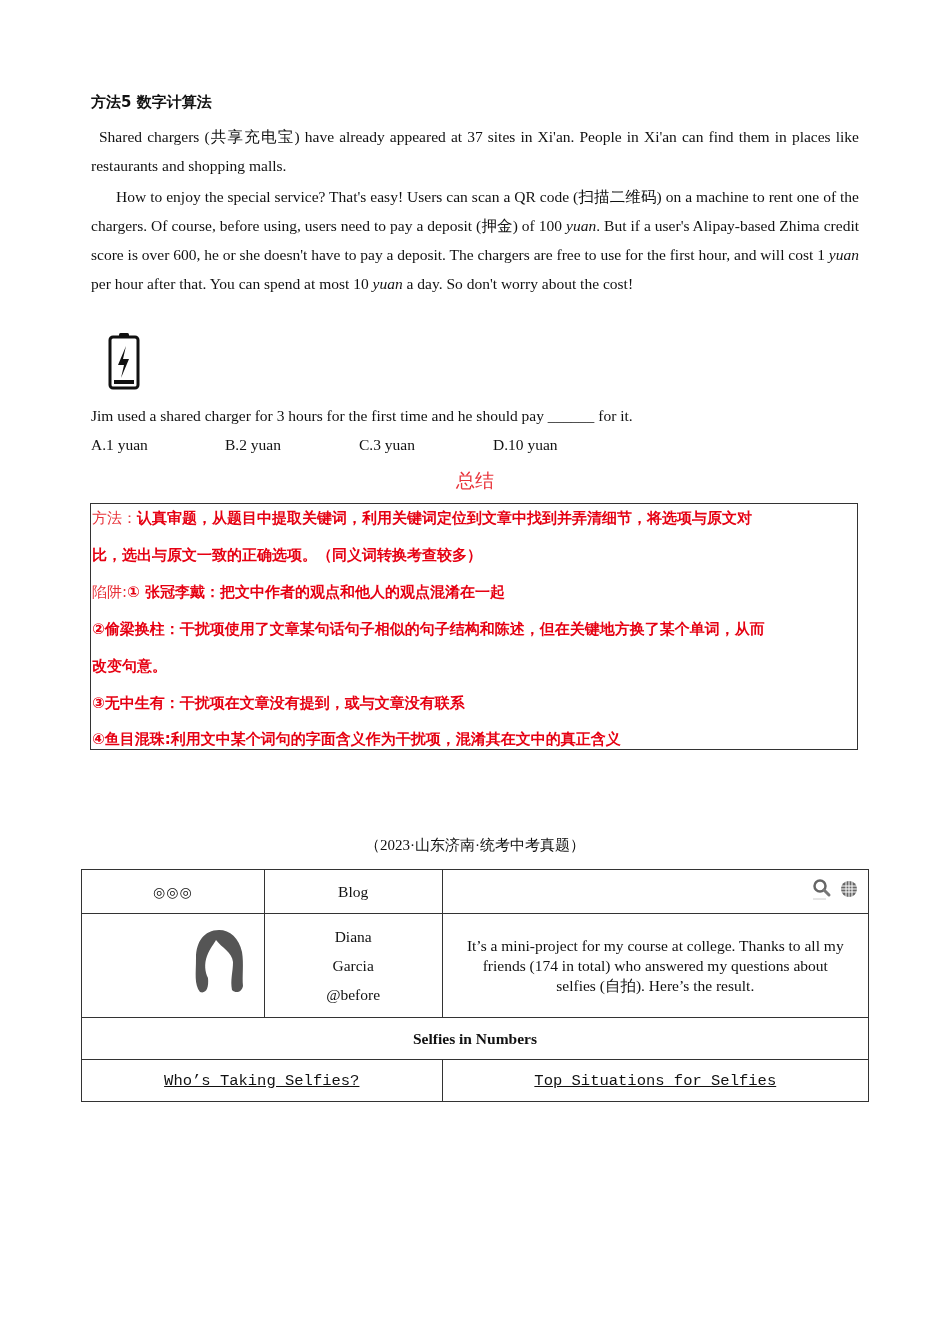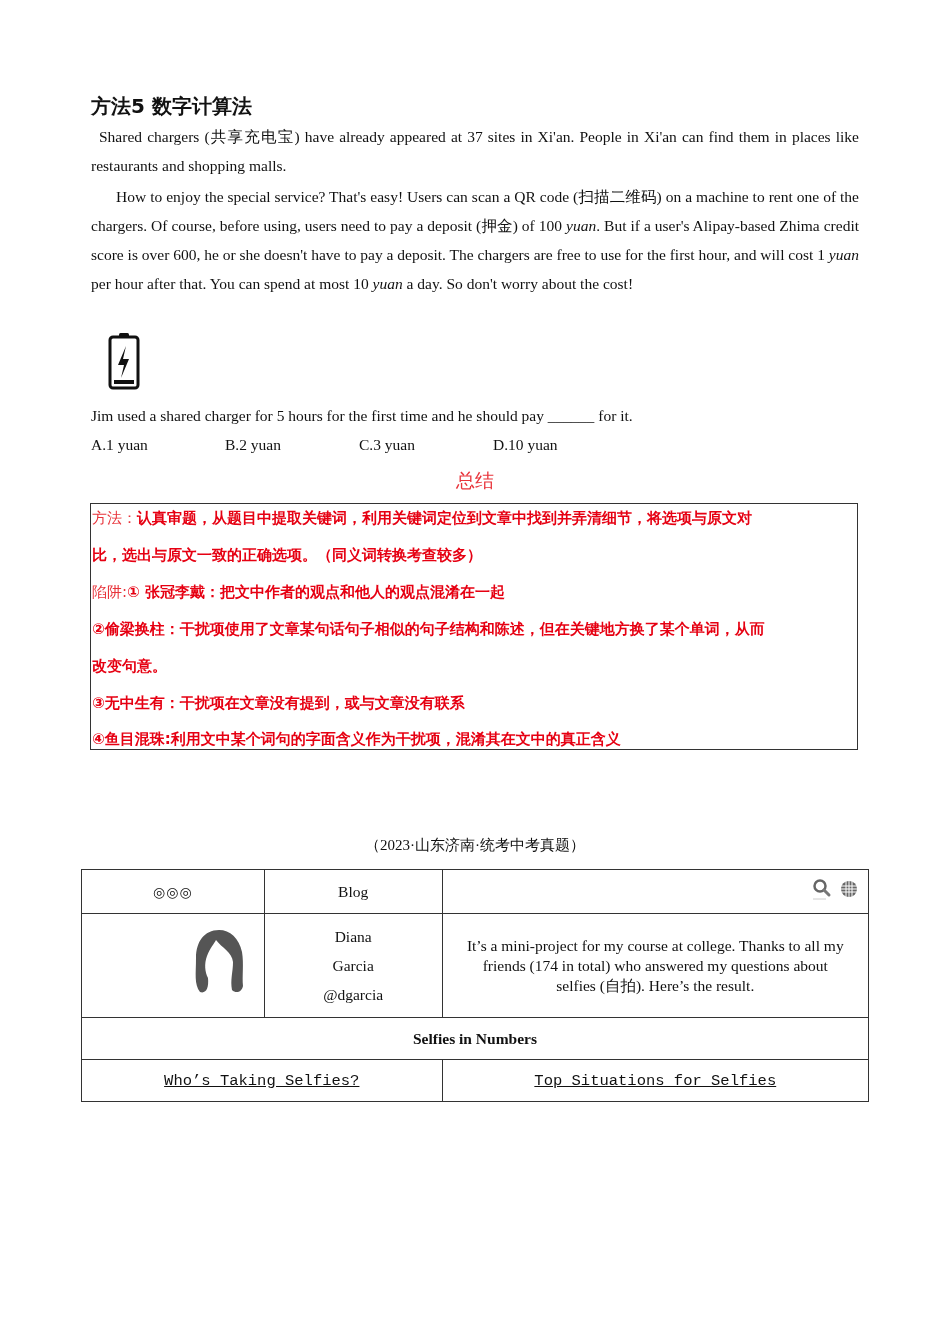--- a/index.html
+++ b/index.html
@@ -5,21 +5,21 @@
     html, body { margin: 0; padding: 0; background: #ffffff; }
     body {
       width: 950px; height: 1344px; position: relative; overflow: hidden;
       font-family: "Liberation Serif", "DejaVu Serif", serif;
       color: #111111;
     }
     .page { position: absolute; left: 0; top: 0; width: 950px; height: 1344px; }
 
     .heading {
       position: absolute; left: 91px; top: 93px;
-      font-size: 20px; font-weight: bold;
+      font-size: 15px; font-weight: bold;
       font-family: "DejaVu Sans", sans-serif;
     }
     .para {
       position: absolute; left: 91px; width: 768px;
       font-size: 15.5px; line-height: 29px; text-align: justify;
     }
     .para i { font-style: italic; }
     .p1 { top: 122px; text-indent: 8px; }
     .p2 { top: 182px; text-indent: 25px; }
 
@@ -79,21 +79,21 @@
 
   <div class="para p2"><span>How to enjoy the special service? That's easy! Users can scan a QR code (扫描二维码) on a machine to rent one of the chargers. Of course, before using, users need to pay a deposit (押金) of 100 </span><i>yuan</i><span>. But if a user's Alipay-based Zhima credit score is over 600, he or she doesn't have to pay a deposit. The chargers are free to use for the first hour, and will cost 1 </span><i>yuan</i><span> per hour after that. You can spend at most 10 </span><i>yuan</i><span> a day. So don't worry about the cost!</span></div>
 
   <svg class="battery" viewBox="0 0 32 58">
     <rect x="11" y="1" width="10" height="5" rx="1.5" fill="#111"></rect>
     <rect x="2" y="5" width="28" height="51" rx="3" fill="none" stroke="#111" stroke-width="3"></rect>
     <path d="M18 14 L10 33 L16 33 L13 46 L21 27 L15 27 Z" fill="#111"></path>
     <rect x="6" y="48" width="20" height="4" fill="#111"></rect>
   </svg>
 
-  <div class="question">Jim used a shared charger for 5 hours for the first time and he should pay ______ for it.</div>
+  <div class="question">Jim used a shared charger for 3 hours for the first time and he should pay ______ for it.</div>
 
   <div class="options">
     <span style="left:0">A.1 yuan</span>
     <span style="left:134px">B.2 yuan</span>
     <span style="left:268px">C.3 yuan</span>
     <span style="left:402px">D.10 yuan</span>
   </div>
 
   <div class="summary-title">总结</div>
 
@@ -140,21 +140,21 @@
     </tr>
     <tr class="r2">
       <td class="avatar-cell">
         <svg class="avatar" width="54" height="68" viewBox="0 0 54 68">
           <path d="M27 2 C12 2 4 14 4 30 C4 46 2 56 8 64 C14 66 17 60 16 50 C13 44 12 36 15 28 C18 20 22 16 24 12 C30 20 40 24 41 34 C41 44 38 52 40 62 C44 66 50 64 51 58 C50 48 52 36 50 24 C47 10 38 2 27 2 Z" fill="#555"></path>
         </svg>
       </td>
       <td class="name-lines">
         <div>Diana</div>
         <div>Garcia</div>
-        <div>@dgarcia</div>
+        <div>@before</div>
       </td>
       <td class="intro">It’s a mini-project for my course at college. Thanks to all my friends (174 in total) who answered my questions about selfies (自拍). Here’s the result.</td>
     </tr>
     <tr class="r3">
       <td colspan="3" class="bold">Selfies in Numbers</td>
     </tr>
     <tr class="r4">
       <td colspan="2"><span class="link">Who’s Taking Selfies?</span></td>
       <td><span class="link">Top Situations for Selfies</span></td>
     </tr>

